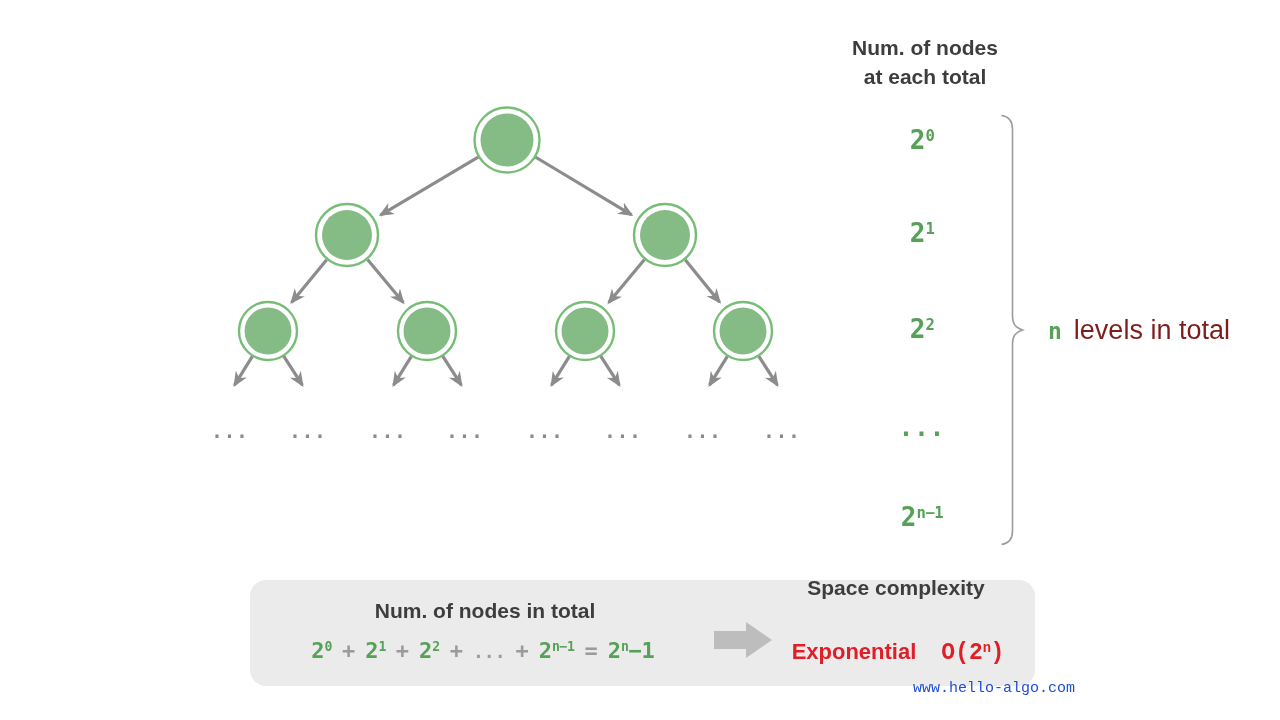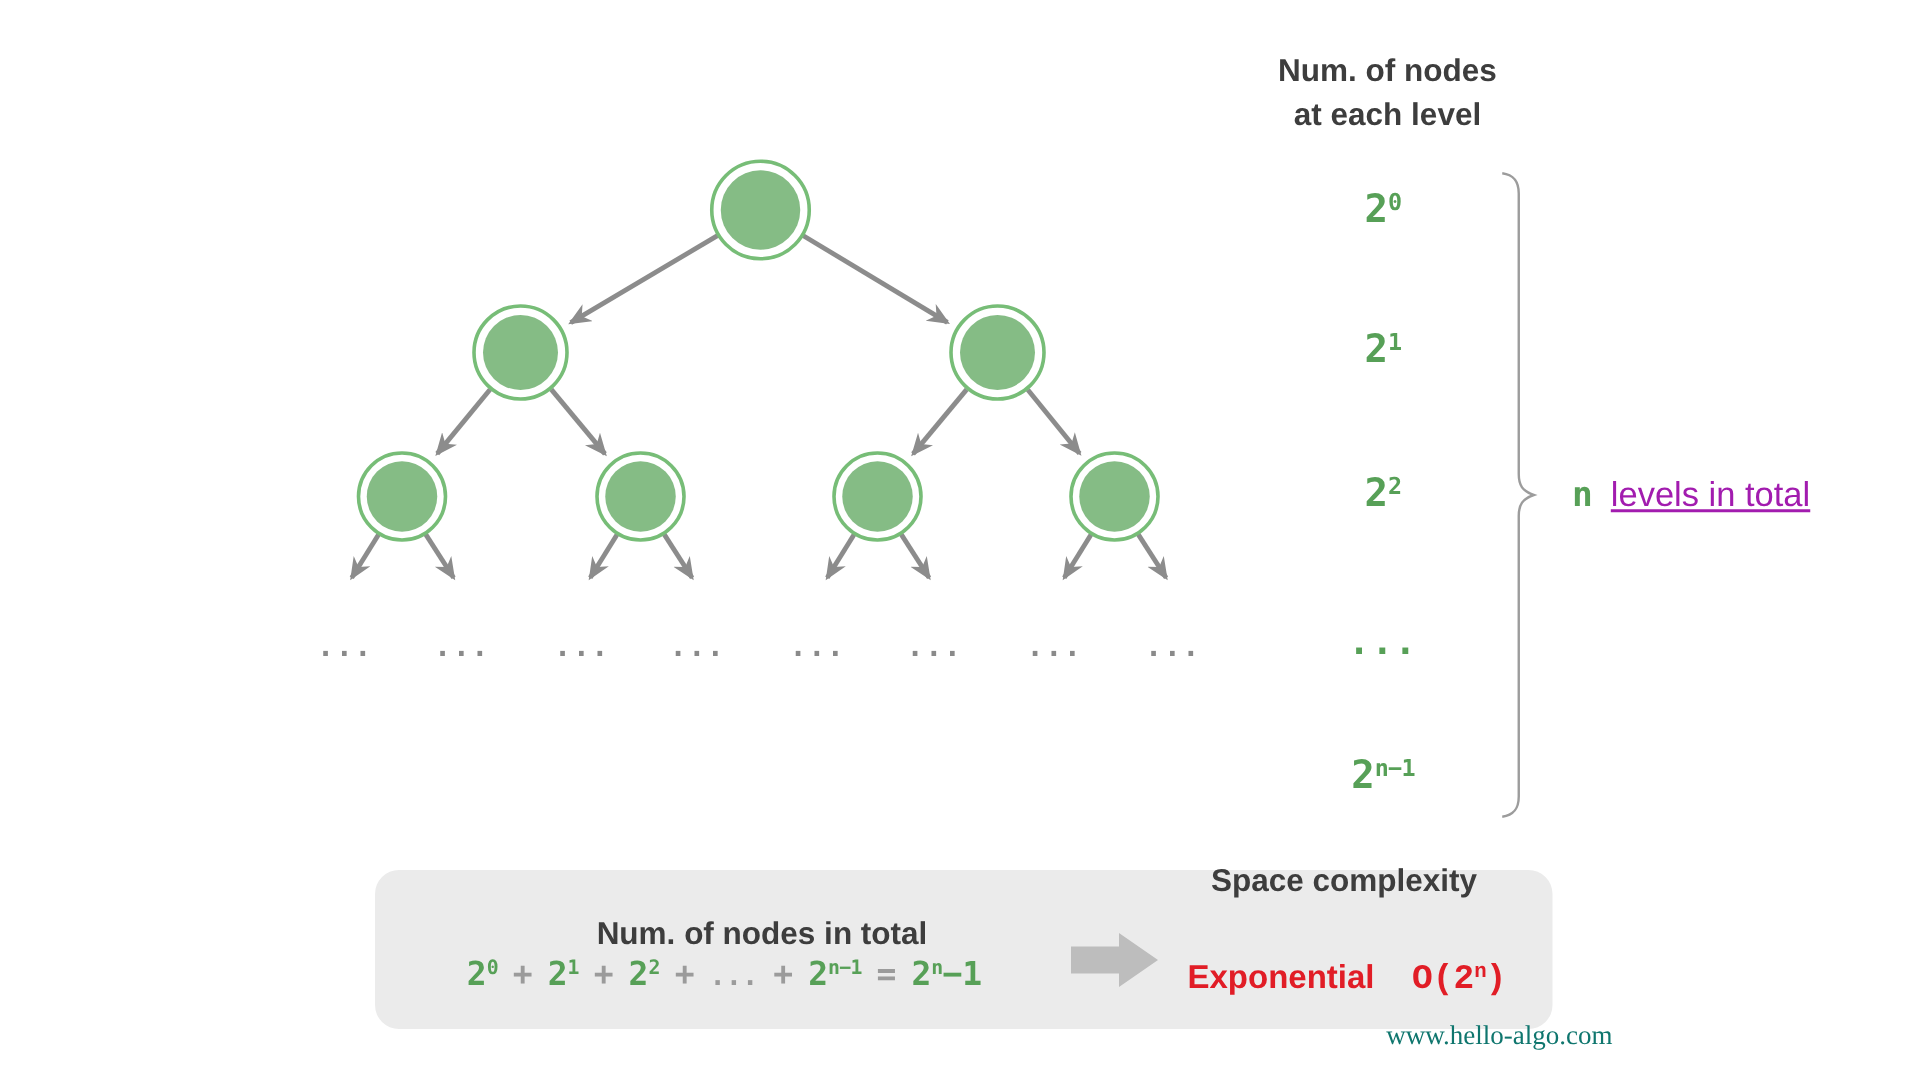--- a/index.html
+++ b/index.html
@@ -11,32 +11,32 @@
   .green{color:#57a057;}
   .gray{color:#9b9b9b;}
 
   .hdr{font-size:21px;font-weight:700;color:#3d3d3d;text-align:center;line-height:29px;white-space:nowrap;}
   .lvl{font-family:"DejaVu Sans Mono",monospace;font-weight:700;font-size:26px;color:#57a057;white-space:nowrap;}
   .sup{font-size:0.60em;position:relative;top:-0.52em;letter-spacing:-0.5px;}
   .lvl-dots{font-size:24px;letter-spacing:1px;}
 
   .brace-row{display:flex;align-items:baseline;gap:12px;white-space:nowrap;}
   .brace-n{font-family:"DejaVu Sans Mono",monospace;font-weight:700;font-size:23px;color:#57a057;}
-  .brace-txt{font-size:23px;color:#a21caf;text-decoration:underline;}
+  .brace-txt{font-size:27px;color:#7f1d1d;}
 
   .leaf-dots{font-family:"DejaVu Sans Mono",monospace;font-weight:700;font-size:19px;letter-spacing:1px;color:#8a8a8a;}
 
   .summary-box{position:absolute;left:250px;top:580px;width:785px;height:106px;background:#ebebeb;border-radius:16px;}
   .box-title{font-size:21px;font-weight:700;color:#3d3d3d;white-space:nowrap;}
   .formula{display:flex;align-items:baseline;gap:10px;font-family:"DejaVu Sans Mono",monospace;font-weight:700;font-size:22px;white-space:nowrap;}
   .cplx{display:flex;align-items:baseline;gap:25px;white-space:nowrap;}
   .cplx-word{font-size:22px;font-weight:700;color:#e11d26;}
   .cplx-o{font-family:Liberation Mono, monospace;font-weight:700;font-size:23px;color:#e11d26;}
 
-  .watermark{font-family:Liberation Serif, serif;font-size:18px;color:#0f766e;white-space:nowrap;}
+  .watermark{font-family:Liberation Mono, monospace;font-size:15px;color:#1d4ed8;white-space:nowrap;}
 </style>
 </head>
 <body>
 
 <div class="canvas">
 
   <svg class="layer" viewBox="0 0 1280 720">
     <defs>
       <marker id="ah" markerUnits="userSpaceOnUse" markerWidth="16" markerHeight="14" refX="13" refY="6.5" orient="auto">
         <path d="M0,0 L15,6.5 L0,13 L4.5,6.5 Z" fill="#8c8c8c"></path>
@@ -92,21 +92,21 @@
         <circle cx="743" cy="331" r="29" fill="#ffffff" stroke="#77bd77" stroke-width="2.4"></circle>
         <circle cx="743" cy="331" r="23.5" fill="#85bc85"></circle>
       </g>
     </g>
 
     <path d="M 1001.5 115.5 C 1008.5 116.5, 1012.5 120, 1012.5 129 L 1012.5 316 C 1012.5 323.5, 1015 327.5, 1022.5 330 C 1015 332.5, 1012.5 336.5, 1012.5 344 L 1012.5 531 C 1012.5 540, 1008.5 543.5, 1001.5 544.5" fill="none" stroke="#9c9c9c" stroke-width="1.6"></path>
   </svg>
 
   <div class="abs hdr" style="left:925px;top:62px;transform:translate(-50%,-50%);">
     <div>Num. of nodes</div>
-    <div>at each level</div>
+    <div>at each total</div>
   </div>
 
   <div class="abs ctr lvl" style="left:922px;top:140px;">
     <span>2</span><span class="sup">0</span>
   </div>
   <div class="abs ctr lvl" style="left:922px;top:233px;">
     <span>2</span><span class="sup">1</span>
   </div>
   <div class="abs ctr lvl" style="left:922px;top:329px;">
     <span>2</span><span class="sup">2</span>
@@ -127,21 +127,21 @@
   <div class="abs ctr leaf-dots" style="left:308px;top:431px;">...</div>
   <div class="abs ctr leaf-dots" style="left:388px;top:431px;">...</div>
   <div class="abs ctr leaf-dots" style="left:465px;top:431px;">...</div>
   <div class="abs ctr leaf-dots" style="left:545px;top:431px;">...</div>
   <div class="abs ctr leaf-dots" style="left:623px;top:431px;">...</div>
   <div class="abs ctr leaf-dots" style="left:703px;top:431px;">...</div>
   <div class="abs ctr leaf-dots" style="left:782px;top:431px;">...</div>
 
   <div class="summary-box"></div>
 
-  <div class="abs ctr box-title" style="left:508px;top:611px;margin-top:12px;">Num. of nodes in total</div>
+  <div class="abs ctr box-title" style="left:485px;top:611px;">Num. of nodes in total</div>
 
   <div class="abs formula" style="left:483px;top:650px;transform:translate(-50%,-50%);">
     <span class="green"><span>2</span><span class="sup">0</span></span>
     <span class="gray">+</span>
     <span class="green"><span>2</span><span class="sup">1</span></span>
     <span class="gray">+</span>
     <span class="green"><span>2</span><span class="sup">2</span></span>
     <span class="gray">+</span>
     <span class="gray" style="font-size:18px;">...</span>
     <span class="gray">+</span>

